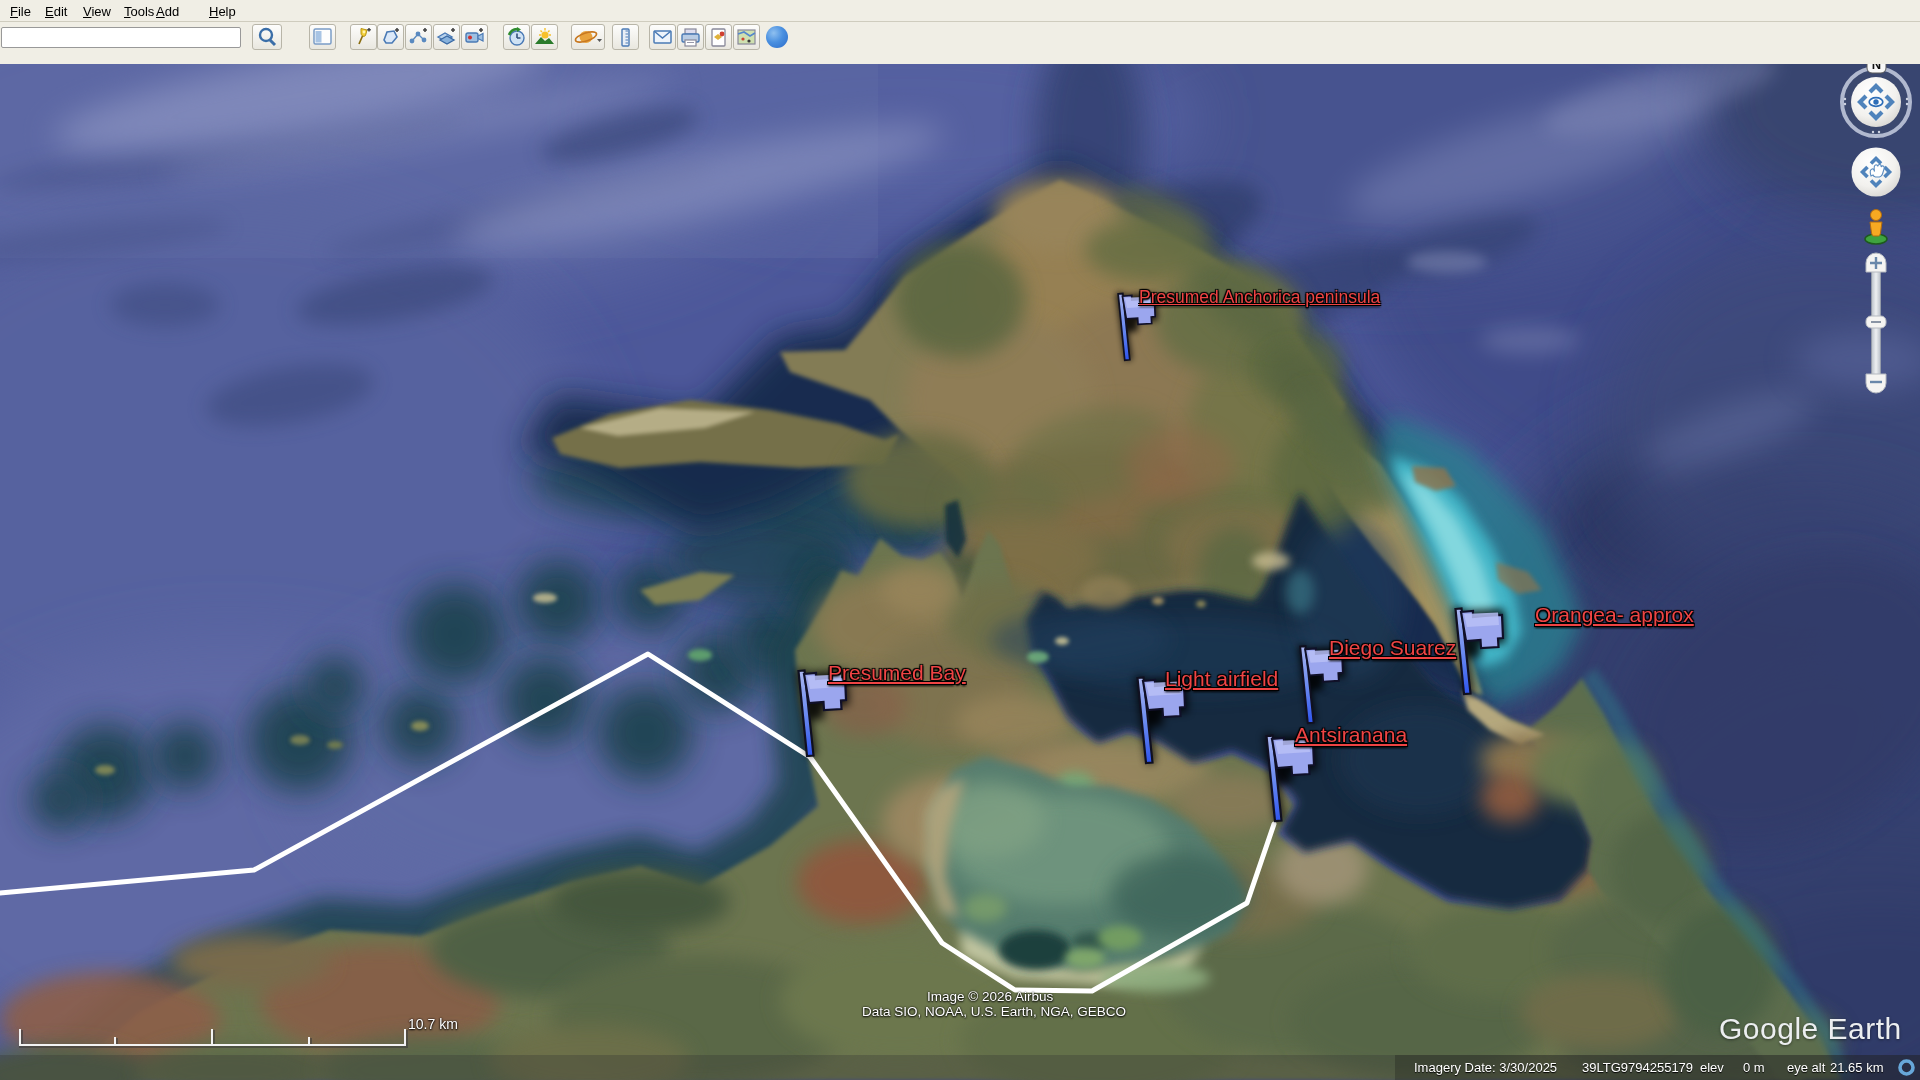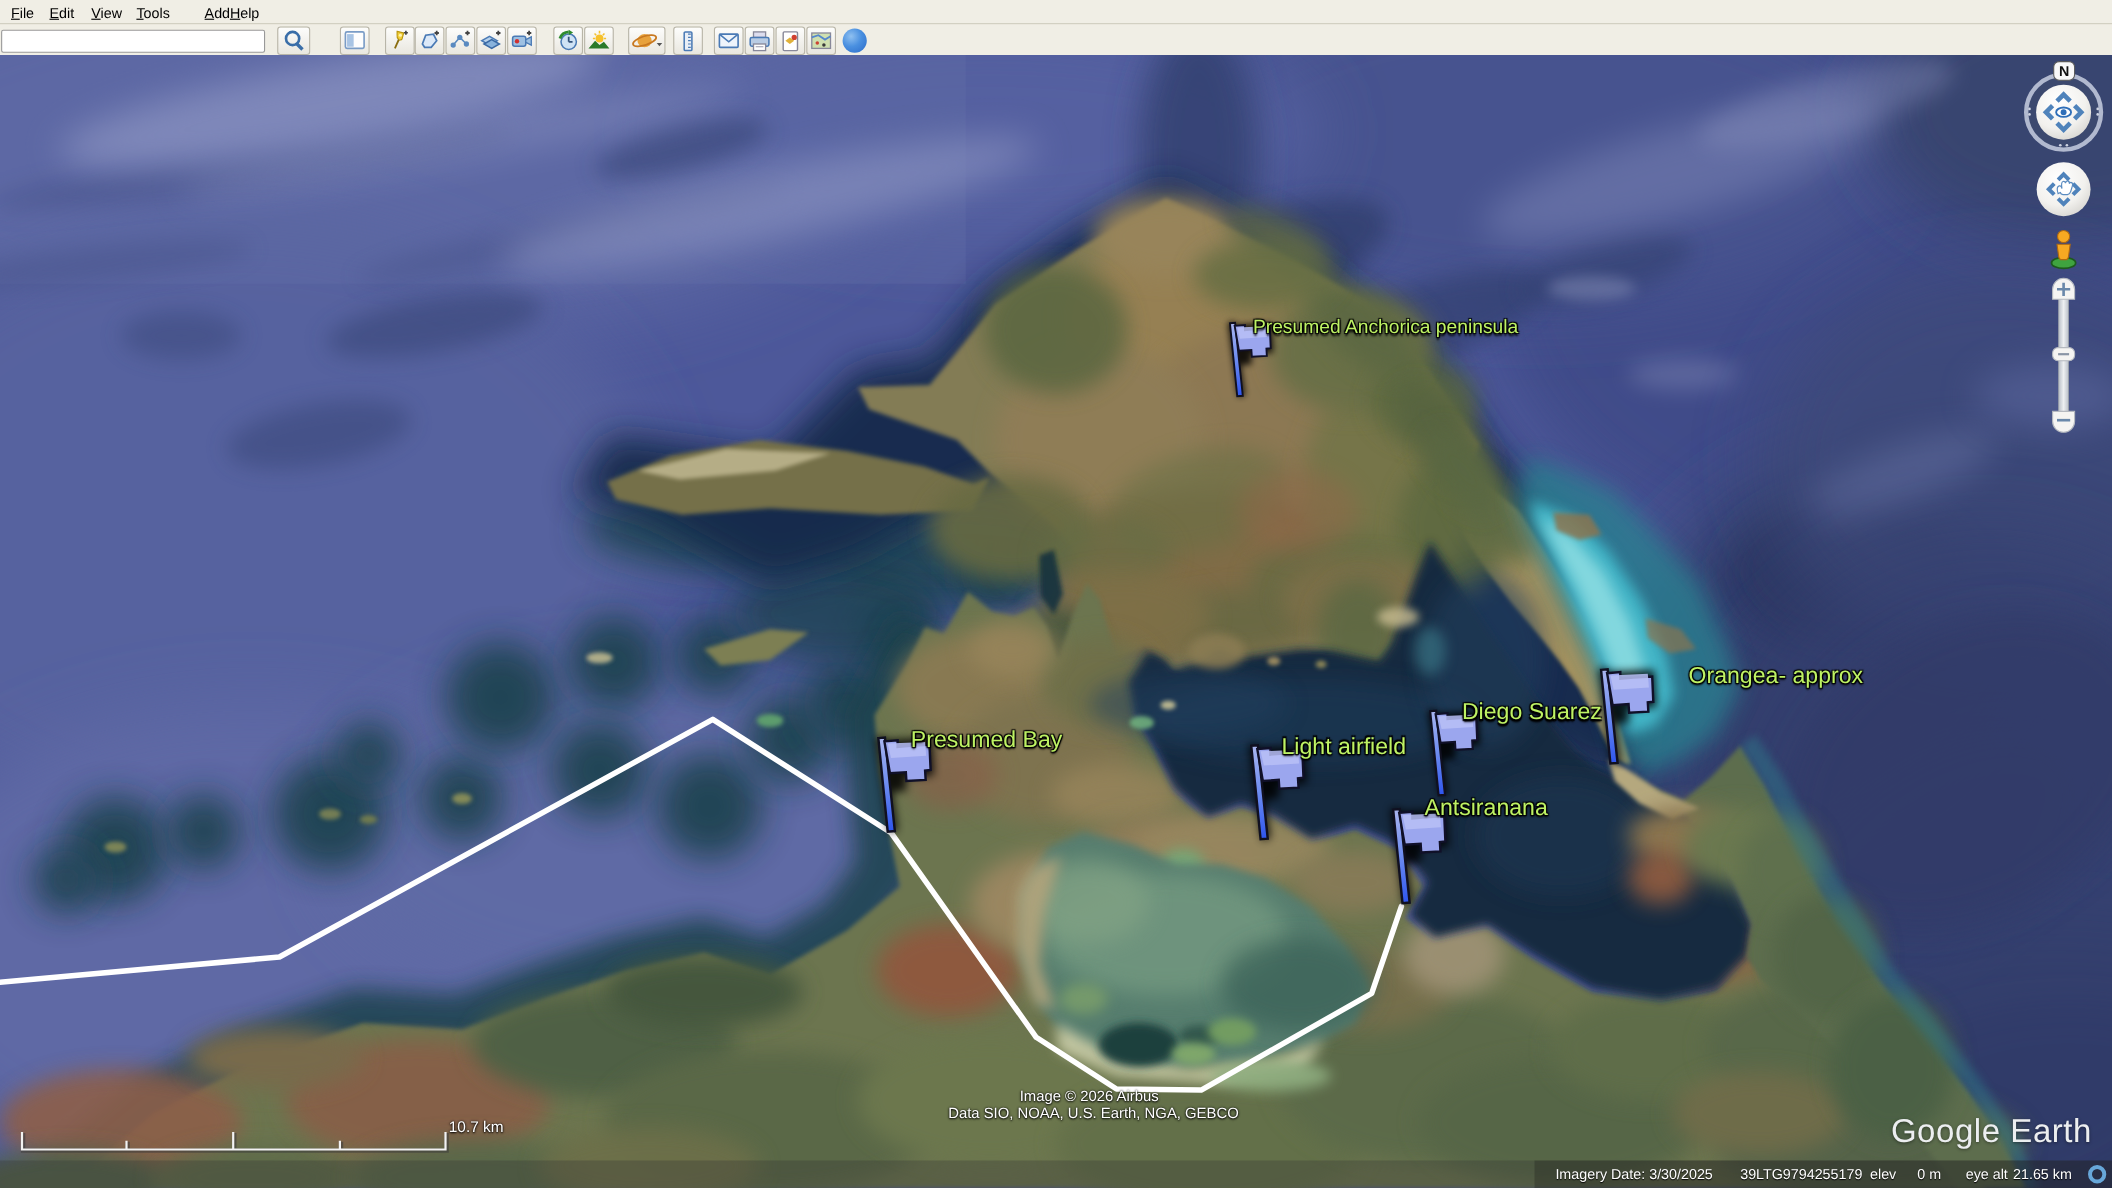--- a/index.html
+++ b/index.html
@@ -1,26 +1,26 @@
 <!DOCTYPE html>
 <html><head>
 <meta charset="utf-8">
 <style>
 html,body{margin:0;padding:0;width:1920px;height:1080px;overflow:hidden;background:#000;}
 *{box-sizing:border-box;}
 body{font-family:"Liberation Sans",sans-serif;}
 #map{position:absolute;left:0;top:0;width:1920px;height:1080px;}
-#chrome{position:absolute;left:0;top:0;width:1920px;height:50px;background:#f0eee5;}
+#chrome{position:absolute;left:0;top:0;width:1920px;height:64px;background:#f0eee5;}
 #menubar{position:absolute;left:0;top:0;width:1920px;height:22px;background:#f0eee5;border-bottom:1px solid #cfccbe;font-size:13px;color:#000;}
 #menubar span{position:absolute;top:4px;}
 #menubar u{text-decoration:underline;}
 #toolbar{position:absolute;left:0;top:23px;width:1920px;height:27px;}
 #searchbox{position:absolute;left:1px;top:4px;width:240px;height:21px;background:#fff;border:1px solid #999;border-radius:2px;}
 .tbtn{position:absolute;top:1px;width:27px;height:26px;background:linear-gradient(#fdfdfc,#e9e7df);border:1px solid #b8b5a8;border-radius:3px;display:flex;align-items:center;justify-content:center;overflow:hidden;}
-.lbl{position:absolute;color:#bef264;font-size:21px;white-space:nowrap;text-shadow:-1px -1px 1px #000,1px -1px 1px #000,-1px 1px 1px #000,1px 1px 1px #000,0 2px 2px #000;}
+.lbl{position:absolute;color:#ef4444;font-size:21px;white-space:nowrap;text-shadow:-1px -1px 1px #000,1px -1px 1px #000,-1px 1px 1px #000,1px 1px 1px #000,0 2px 2px #000;text-decoration:underline;}
 .attr{position:absolute;color:#fff;font-size:13.5px;white-space:nowrap;text-shadow:0 1px 2px #000,0 0 2px #000;margin-left:28px;}
 #statusbar{position:absolute;left:0;top:1055px;width:1920px;height:25px;background:rgba(50,50,50,0.30);text-align:right;}
 #statusbar .st{position:absolute;top:5px;color:#fff;font-size:13px;white-space:nowrap;text-shadow:0 1px 1px #000;}
 #gelogo{position:absolute;left:1719px;top:1012px;color:#eceef0;font-size:30px;letter-spacing:0.5px;white-space:nowrap;text-shadow:0 1px 3px rgba(0,0,0,0.45);}
 </style>
 </head>
 <body>
 <div id="map">
 <svg width="1920" height="1080" viewBox="0 0 1920 1080" xmlns="http://www.w3.org/2000/svg">
 <defs>
@@ -378,21 +378,21 @@
 <line x1="1870" y1="382" x2="1882" y2="382" stroke="#6a88aa" stroke-width="2.4"></line>
 </g>
 </svg>
 </div>
 <div id="chrome">
 <div id="menubar">
 <span style="left:10px"><u>F</u>ile</span>
 <span style="left:45px"><u>E</u>dit</span>
 <span style="left:83px"><u>V</u>iew</span>
 <span style="left:124px"><u>T</u>ools</span>
-<span style="left:186px"><u>A</u>dd</span>
+<span style="left:156px"><u>A</u>dd</span>
 <span style="left:209px"><u>H</u>elp</span>
 </div>
 <div id="toolbar">
 <div id="searchbox"></div>
 <div class="tbtn" style="left:252px;width:30px">
         <svg width="28" height="24" viewBox="0 0 28 24">
           <circle cx="13" cy="10" r="6" fill="none" stroke="#3a6ea8" stroke-width="2.4"></circle>
           <line x1="17" y1="15" x2="22" y2="20" stroke="#3a6ea8" stroke-width="3"></line>
         </svg>
       </div>

